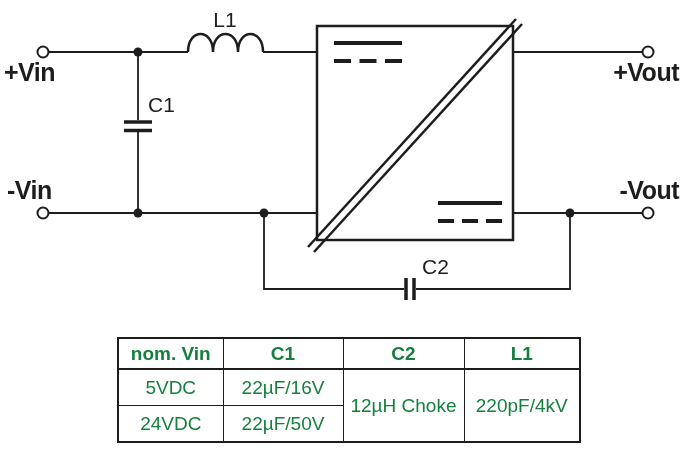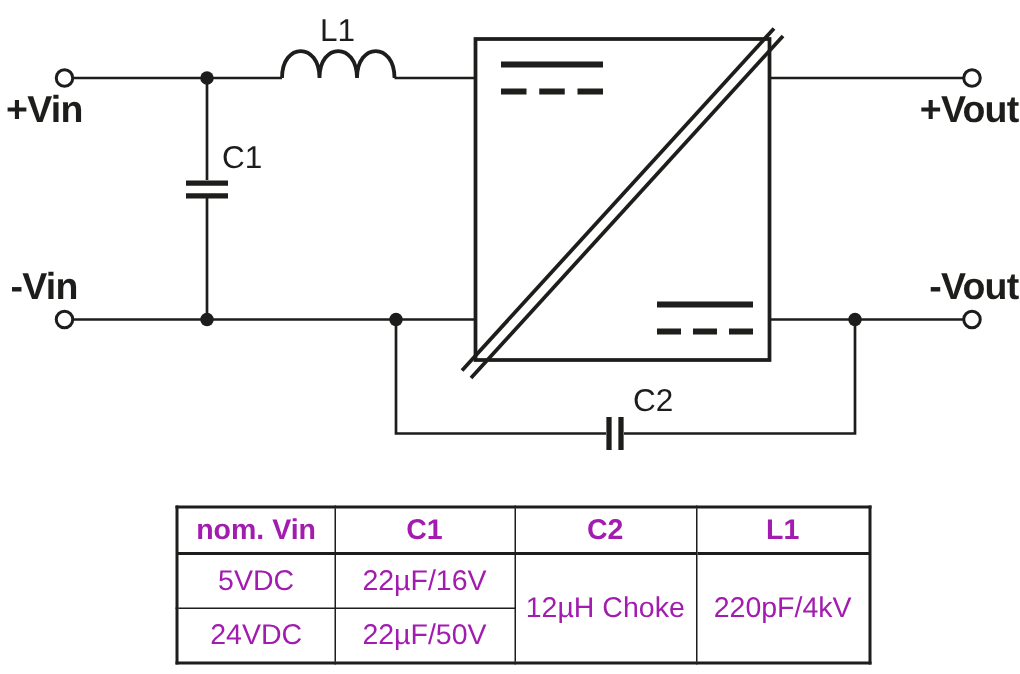--- a/index.html
+++ b/index.html
@@ -16,21 +16,21 @@
     fill:#1d1d1b;
   }
   .lbl-term{font-size:25px;font-weight:bold;letter-spacing:-0.5px;}
   .lbl-comp{font-size:21px;font-weight:400;}
   table.spec{
     position:absolute;left:117px;top:337px;
     width:462px;
     border-collapse:collapse;
     table-layout:fixed;
     background:#ffffff;
-    color:#a21caf;
+    color:#15803d;
     border:2.5px solid #1d1d1b;
   }
   table.spec th, table.spec td{
     border:1.5px solid #1d1d1b;
     text-align:center;
     vertical-align:middle;
     padding:0;
     font-size:19px;
     overflow:hidden;
     white-space:nowrap;

